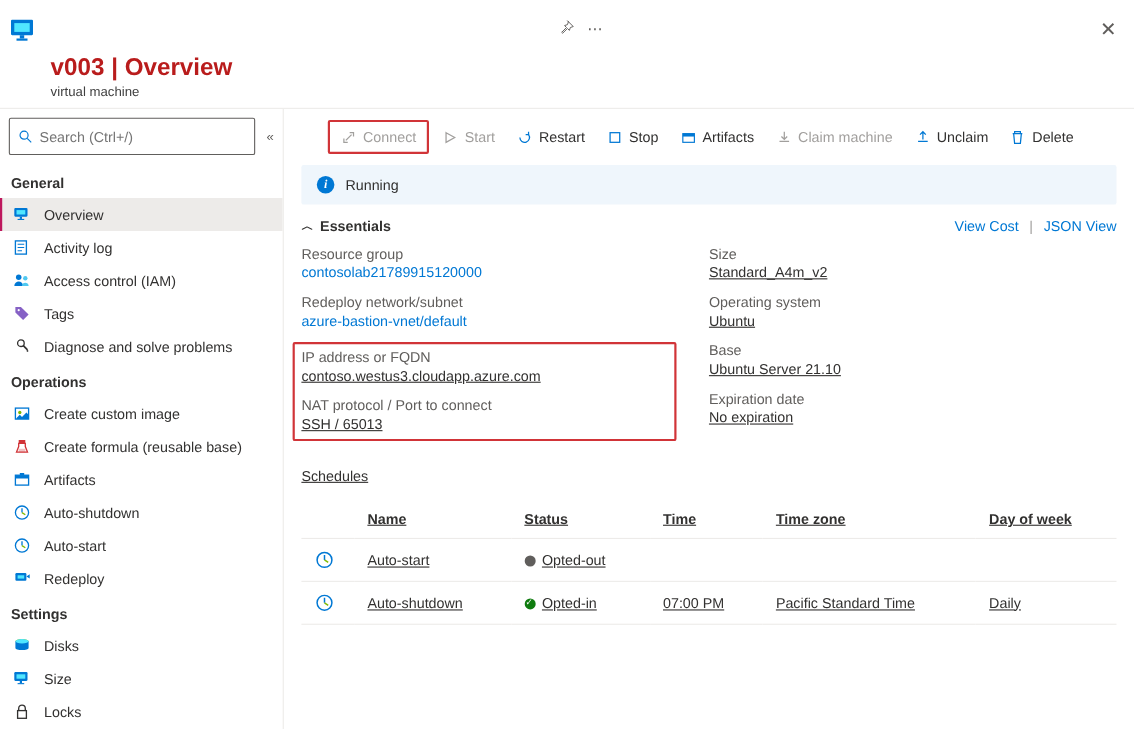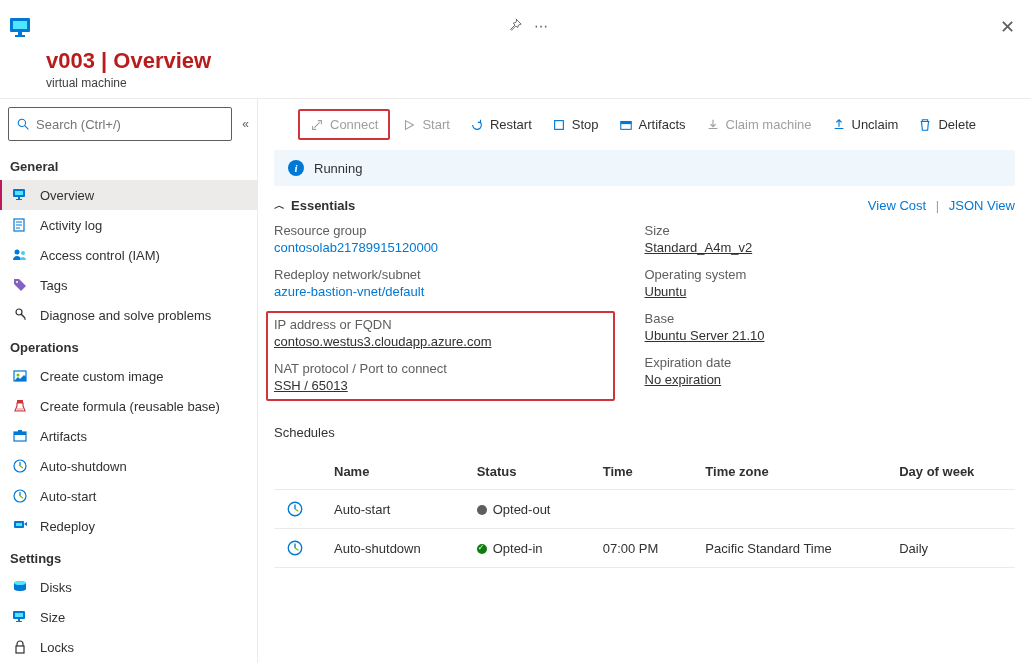--- a/index.html
+++ b/index.html
@@ -54,21 +54,21 @@
     
     .essentials-grid { display: flex; padding: 0 16px 8px 16px; }
     .ess-col { flex: 1; }
     .ess-row { margin-bottom: 12px; }
     .ess-label { color: #605e5c; font-size: 13px; margin-bottom: 2px; }
     .ess-value { color: #323130; font-size: 13px; text-decoration: underline; }
     .ess-link { color: #0078d4; font-size: 13px; }
     
     .highlight-box-2 { border: 2px solid #d13438; border-radius: 2px; padding: 4px 6px; margin-left: -8px; margin-right: 30px; }
     
-    .schedules { padding: 16px 16px 0 16px; }
+    .schedules { padding: 16px 16px 0 16px; text-decoration: underline; }
     .sched-title { font-size: 13px; margin-bottom: 14px; color: #323130; }
     .sched-table { width: 100%; border-collapse: collapse; }
     .sched-table th { text-align: left; font-weight: 600; font-size: 13px; padding: 10px 12px; border-bottom: 1px solid #edebe9; color: #323130; }
     .sched-table td { padding: 10px 12px; border-bottom: 1px solid #edebe9; font-size: 13px; }
     .sched-icon { display: inline-block; vertical-align: middle; margin-right: 6px; }
     .status-dot { width: 10px; height: 10px; border-radius: 50%; display: inline-block; vertical-align: middle; margin-right: 6px; }
     .dot-grey { background: #605e5c; }
     .dot-green { background: #107c10; position: relative; }
     .dot-green::after { content: "✓"; color: #fff; font-size: 8px; position: absolute; top: -1px; left: 1px; }
     

